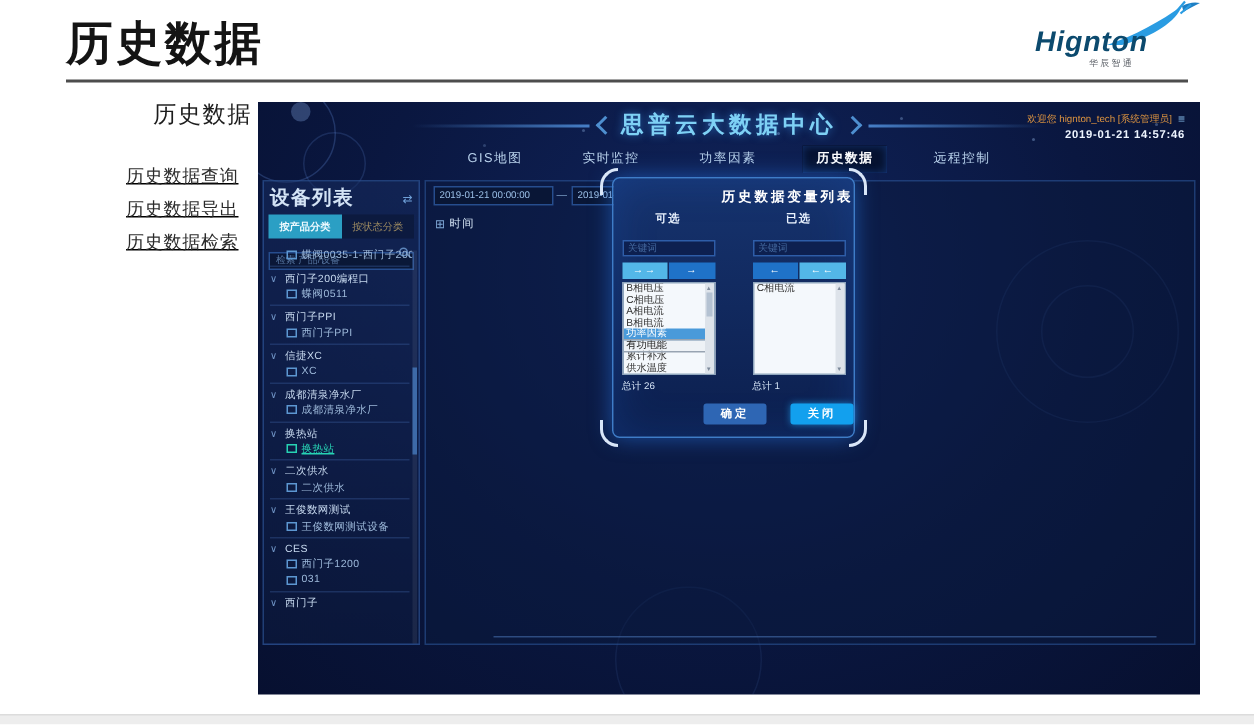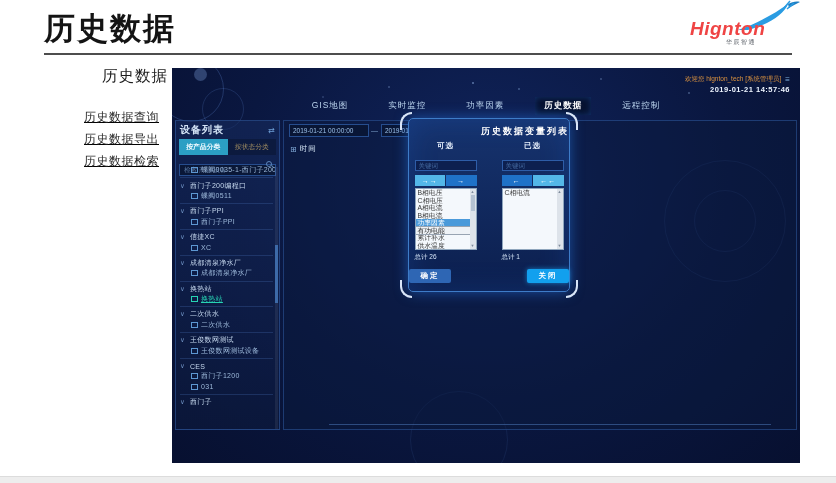--- a/index.html
+++ b/index.html
@@ -3,21 +3,21 @@
 <meta charset="utf-8">
 <style>
   html,body{margin:0;padding:0;}
   body{width:836px;height:483px;background:#ffffff;overflow:hidden;position:relative;
        font-family:"Liberation Sans","DejaVu Sans",sans-serif;}
   
   .page-title{position:absolute;left:44px;top:8px;font-size:31px;font-weight:600;color:#141414;letter-spacing:2px;}
   .title-rule{position:absolute;left:44px;top:53px;width:748px;height:2px;background:#4d4d4d;}
   .logo{position:absolute;right:34px;top:2px;width:120px;height:48px;}
   .logo-swoosh{position:absolute;right:-2px;top:-2px;}
-  .logo-brand{position:absolute;left:8px;top:16px;font-size:19px;font-weight:800;font-style:italic;color:#ef4444;letter-spacing:.5px;}
+  .logo-brand{position:absolute;left:8px;top:16px;font-size:19px;font-weight:800;font-style:italic;color:#0c4a6e;letter-spacing:.5px;}
   .logo-sub{position:absolute;left:44px;top:36px;font-size:6px;color:#5a5f66;letter-spacing:1.5px;}
   .toc-heading{position:absolute;left:58px;top:66px;width:110px;text-align:right;font-size:15.5px;color:#1c1c1c;letter-spacing:1px;}
   .toc-items{position:absolute;left:84px;top:106px;text-decoration:underline;}
   .toc-item{font-size:12px;color:#2b2b2b;line-height:22px;letter-spacing:.5px;}
   .bottom-strip{position:absolute;left:0;bottom:0;width:836px;height:6px;background:#ededed;border-top:1px solid #dcdcdc;}
 
   
   .dash{position:absolute;left:172px;top:68px;width:628px;height:395px;overflow:hidden;
         background:radial-gradient(ellipse at 50% 28%,#10245c 0%,#0a1740 55%,#071030 100%);}
   .circ{position:absolute;border-radius:50%;}
@@ -42,21 +42,21 @@
   .datetime{position:absolute;right:10px;top:17px;font-size:7.5px;font-weight:700;color:#eef5ff;letter-spacing:.5px;}
   
   .nav{position:absolute;left:0;top:29px;width:100%;display:flex;justify-content:center;gap:22px;}
   .nav-tab{font-size:8.5px;color:#b9d2ec;padding:3px 9px;letter-spacing:1px;cursor:pointer;}
   .nav-tab.active{background:rgba(6,16,44,.85);color:#ffffff;font-weight:700;box-shadow:0 0 6px rgba(40,110,220,.35) inset;}
   
   .dev{position:absolute;left:3px;top:52px;width:105px;height:310px;
        background:linear-gradient(180deg,rgba(22,44,96,.55),rgba(12,26,62,.55));
        border:1px solid rgba(60,110,190,.45);box-sizing:border-box;}
   .dev-head{display:flex;justify-content:space-between;align-items:center;padding:2px 4px 1px 4px;}
-  .dev-title{font-size:10px;color:#d3e3f5;font-weight:700;letter-spacing:1px;}
+  .dev-title{font-size:13px;color:#d3e3f5;font-weight:700;letter-spacing:1px;}
   .collapse-icon{font-size:8px;color:#6fa0d8;cursor:pointer;}
   .dev-tabs{display:flex;margin:1px 3px 0 3px;}
   .dev-tab{flex:1;text-align:center;font-size:6.8px;padding:3px 0;color:#a08d62;cursor:pointer;background:rgba(10,22,52,.6);}
   .dev-tab.active{background:#2b9fc4;color:#eefaff;font-weight:700;}
   .dev-search{margin:3px 3px 2px 3px;position:relative;}
   .dev-search input{width:100%;box-sizing:border-box;height:12px;background:rgba(9,22,52,.85);border:1px solid #264d8e;
       color:#9cc0e8;font-size:6.5px;padding:0 12px 0 4px;outline:none;font-family:inherit;}
   .dev-search input::placeholder{color:#55749f;}
   .mag{position:absolute;right:4px;top:3px;width:4px;height:4px;border:1px solid #5d86bb;border-radius:50%;}
   .mag::after{content:"";position:absolute;left:4px;top:4px;width:3px;height:1px;background:#5d86bb;transform:rotate(45deg);}
@@ -106,21 +106,21 @@
   .lbox{margin-top:2px;height:60px;background:#f4f8fc;border:1px solid #8fa6bd;display:flex;}
   .litems{flex:1;overflow:hidden;}
   .litem{font-size:6.8px;line-height:7.5px;color:#333;padding:0 2px;white-space:nowrap;cursor:pointer;}
   .litem.sel{background:#4a9ada;color:#fff;}
   .litem.foc{background:#eef2f6;outline:1px solid #98a4b2;color:#222;}
   .lscroll{width:6px;background:#dde3ea;display:flex;flex-direction:column;align-items:center;justify-content:space-between;}
   .larr{font-size:4px;color:#7d8a9b;line-height:6px;cursor:pointer;}
   .lthumb{width:4px;flex:0 0 16px;background:#b4c2d2;cursor:grab;}
   .lspacer{flex:1;}
   .total{margin-top:3px;font-size:6.5px;color:#d7e6f8;}
-  .modal-foot{position:absolute;left:0;bottom:8px;width:100%;display:flex;justify-content:space-between;gap:16px;}
+  .modal-foot{position:absolute;left:0;bottom:8px;width:100%;display:flex;justify-content:flex-end;gap:16px;}
   .mbtn{min-width:34px;height:14px;line-height:14px;text-align:center;border-radius:2px;color:#fff;font-size:7.5px;
         font-weight:700;cursor:pointer;letter-spacing:2px;padding:0 4px;}
   .ok{background:#2e66b4;}
   .close{background:#12a0ee;box-shadow:0 0 5px rgba(30,160,240,.7);}
 </style>
 </head>
 <body>
 
 <div class="page-title">历史数据</div>
 <div class="title-rule"></div>
@@ -144,20 +144,27 @@
 
 <div class="dash">
   <div class="circ c1"></div>
   <div class="circ c2"></div>
   <div class="circ cdot"></div>
   <div class="circ c3"></div>
   <div class="circ c3i"></div>
   <div class="circ c4"></div>
   <div class="stars"></div>
 
+  <div class="dash-header">
+    <div class="hline"></div>
+    <div class="chev"></div>
+    <div class="dash-title">思普云大数据中心</div>
+    <div class="chev r"></div>
+    <div class="hline rev"></div>
+  </div>
   <div class="welcome">
     <span>欢迎您 hignton_tech [系统管理员]</span>
     <span class="menu-icon">≡</span>
   </div>
   <div class="datetime">2019-01-21 14:57:46</div>
 
   <div class="nav">
       <div class="nav-tab">GIS地图</div>
       <div class="nav-tab">实时监控</div>
       <div class="nav-tab">功率因素</div>

